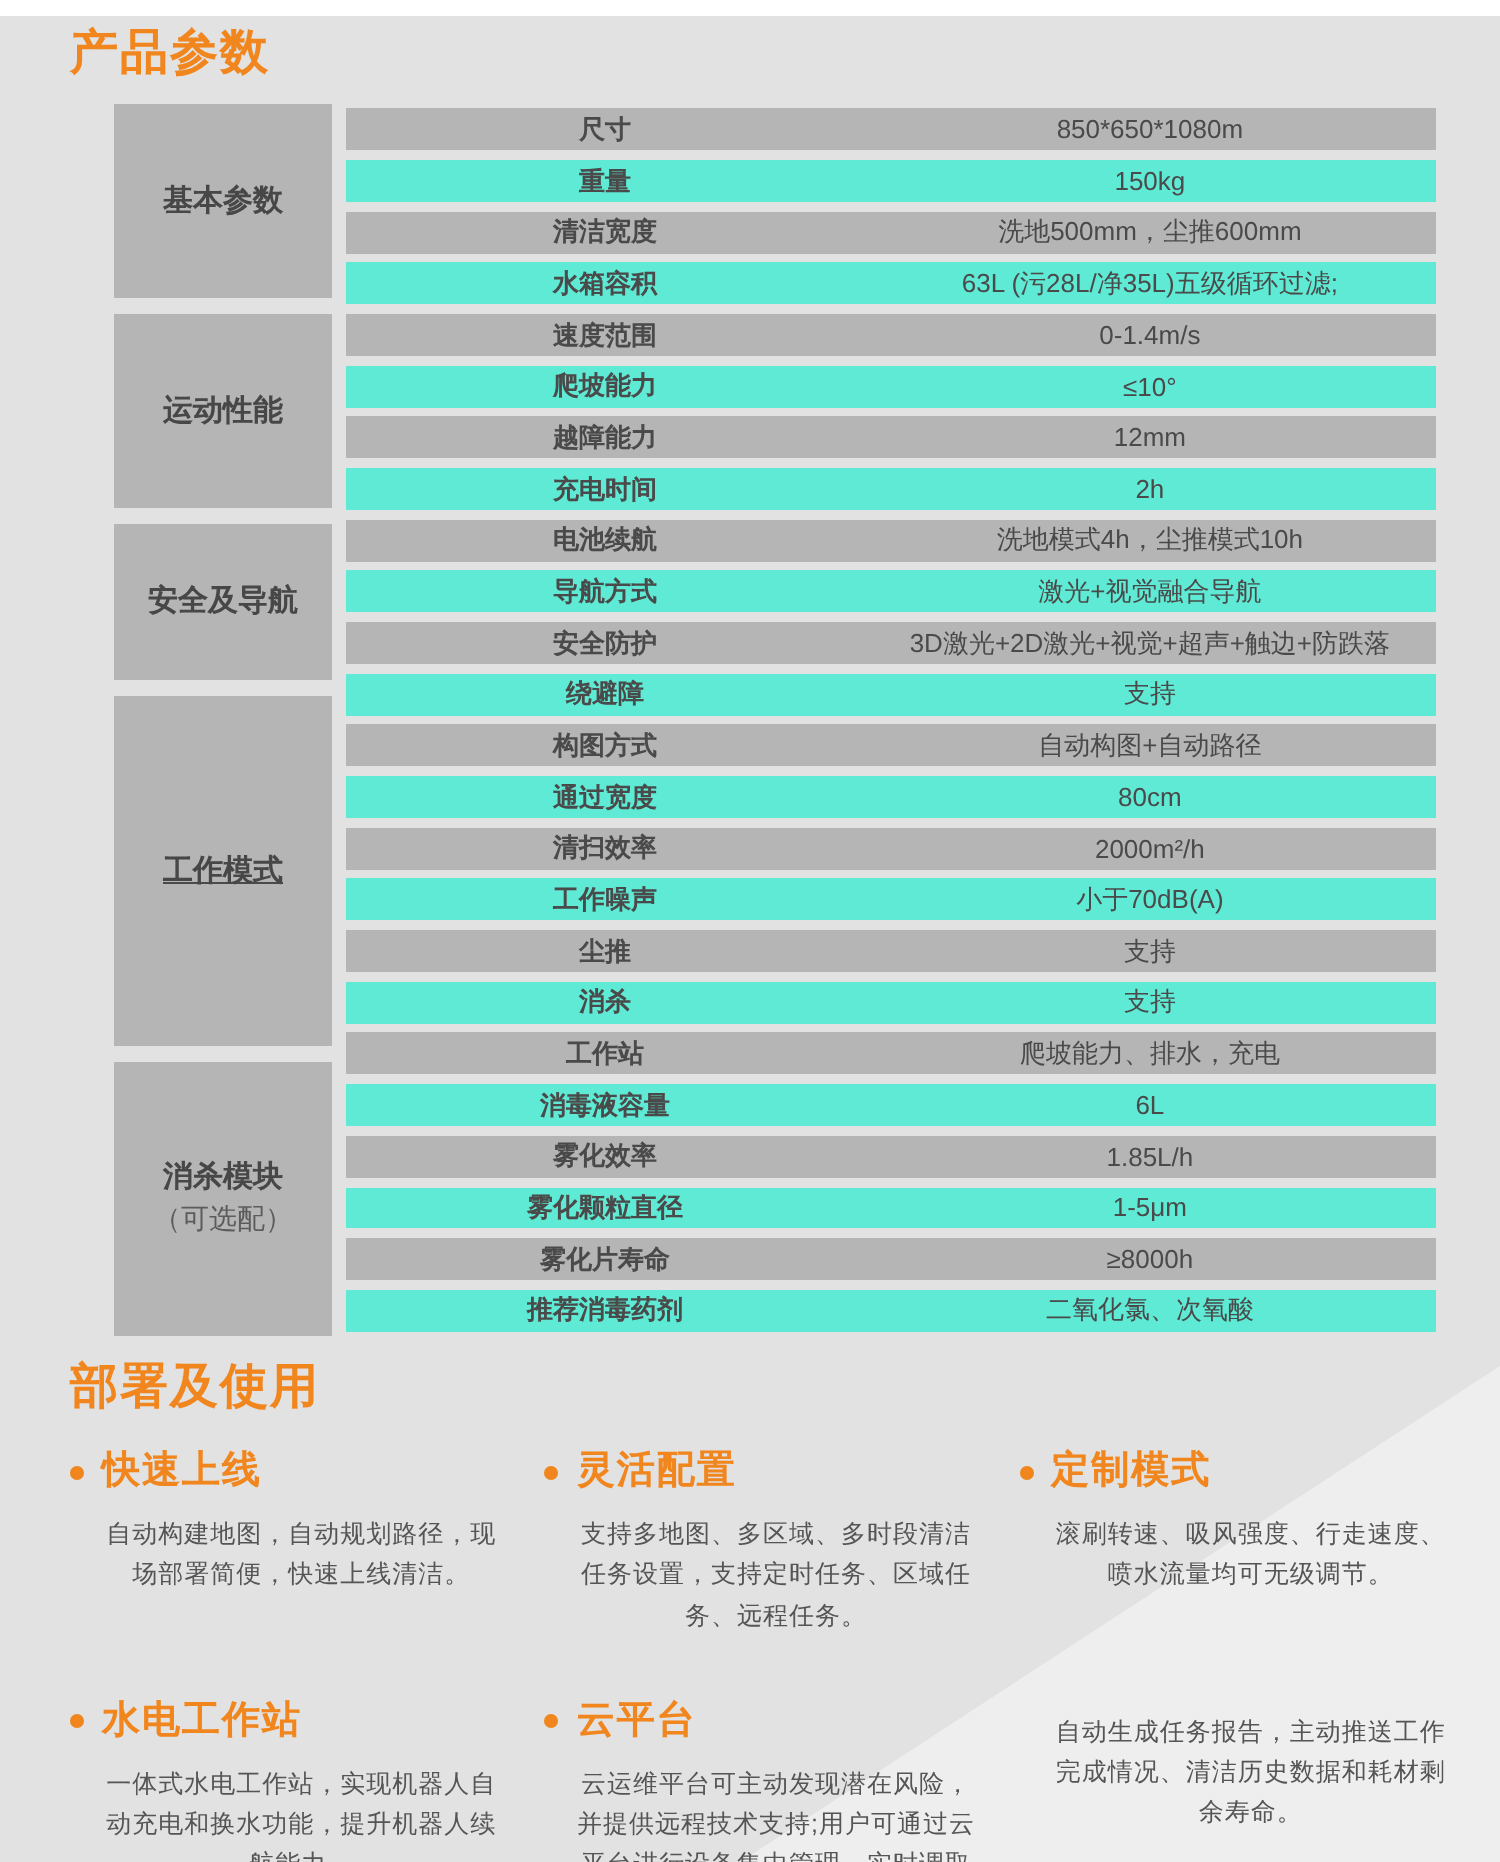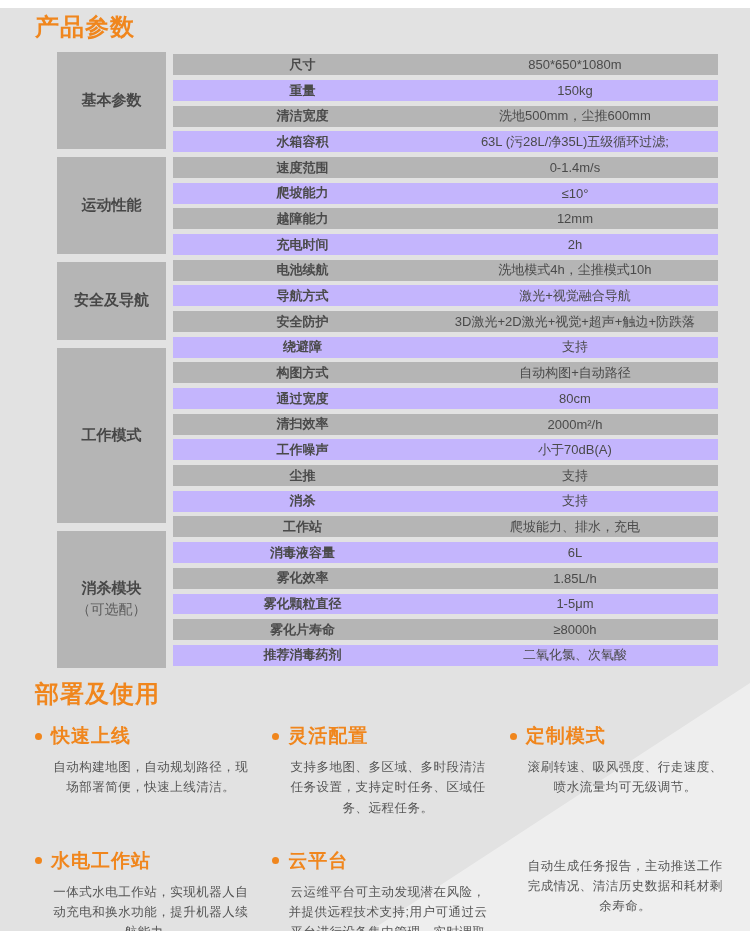--- a/index.html
+++ b/index.html
@@ -75,21 +75,21 @@
   .spec-row {
     flex: 1;
     padding: 2.4px 0;
   }
   .spec-row .band {
     height: 100%;
     display: flex;
     align-items: center;
   }
   .spec-row.dark .band { background: #b5b5b5; }
-  .spec-row.light .band { background: #c4b5fd; }
+  .spec-row.light .band { background: #5eead4; }
   .spec-row .cell-name {
     width: 47.5%;
     text-align: center;
     font-size: 13px;
     font-weight: bold;
     color: #4a4a4a;
   }
   .spec-row .cell-value {
     flex: 1;
     text-align: center;
@@ -147,21 +147,21 @@
     <div class="spec-sidebar" id="spec-sidebar">
         <div class="spec-group" style="flex-grow: 4;">
           <div class="g-label">基本参数</div>
         </div>
         <div class="spec-group" style="flex-grow: 4;">
           <div class="g-label">运动性能</div>
         </div>
         <div class="spec-group" style="flex-grow: 3;">
           <div class="g-label">安全及导航</div>
         </div>
-        <div class="spec-group" style="flex-grow: 8;">
+        <div class="spec-group" style="flex-grow: 8; text-decoration: underline;">
           <div class="g-label">工作模式</div>
         </div>
         <div class="spec-group" style="flex-grow: 5;">
           <div class="g-label">消杀模块</div>
           <div class="g-sublabel">（可选配）</div>
         </div>
       </div>
     <div class="spec-rows" id="spec-rows">
         <div class="spec-row dark">
           <div class="band">

